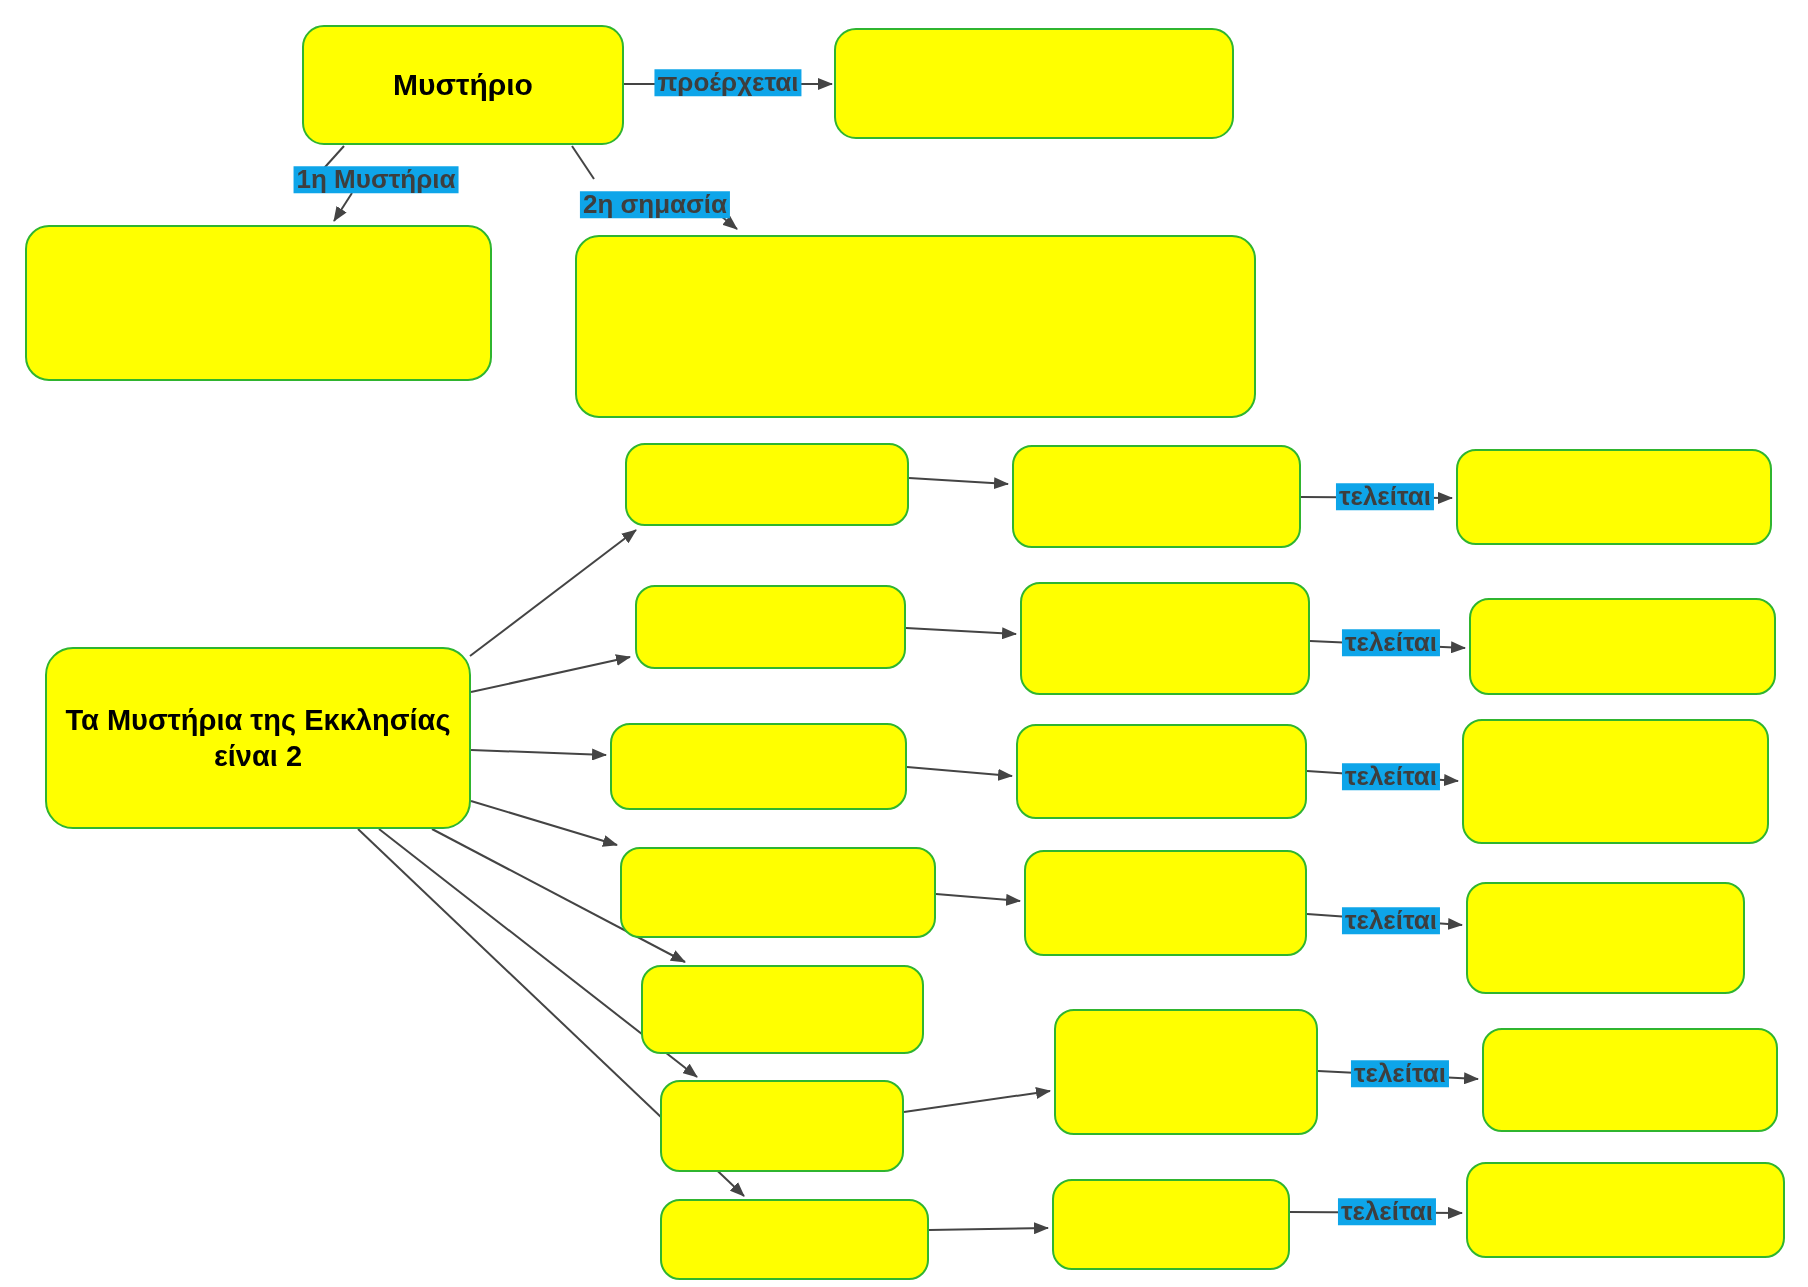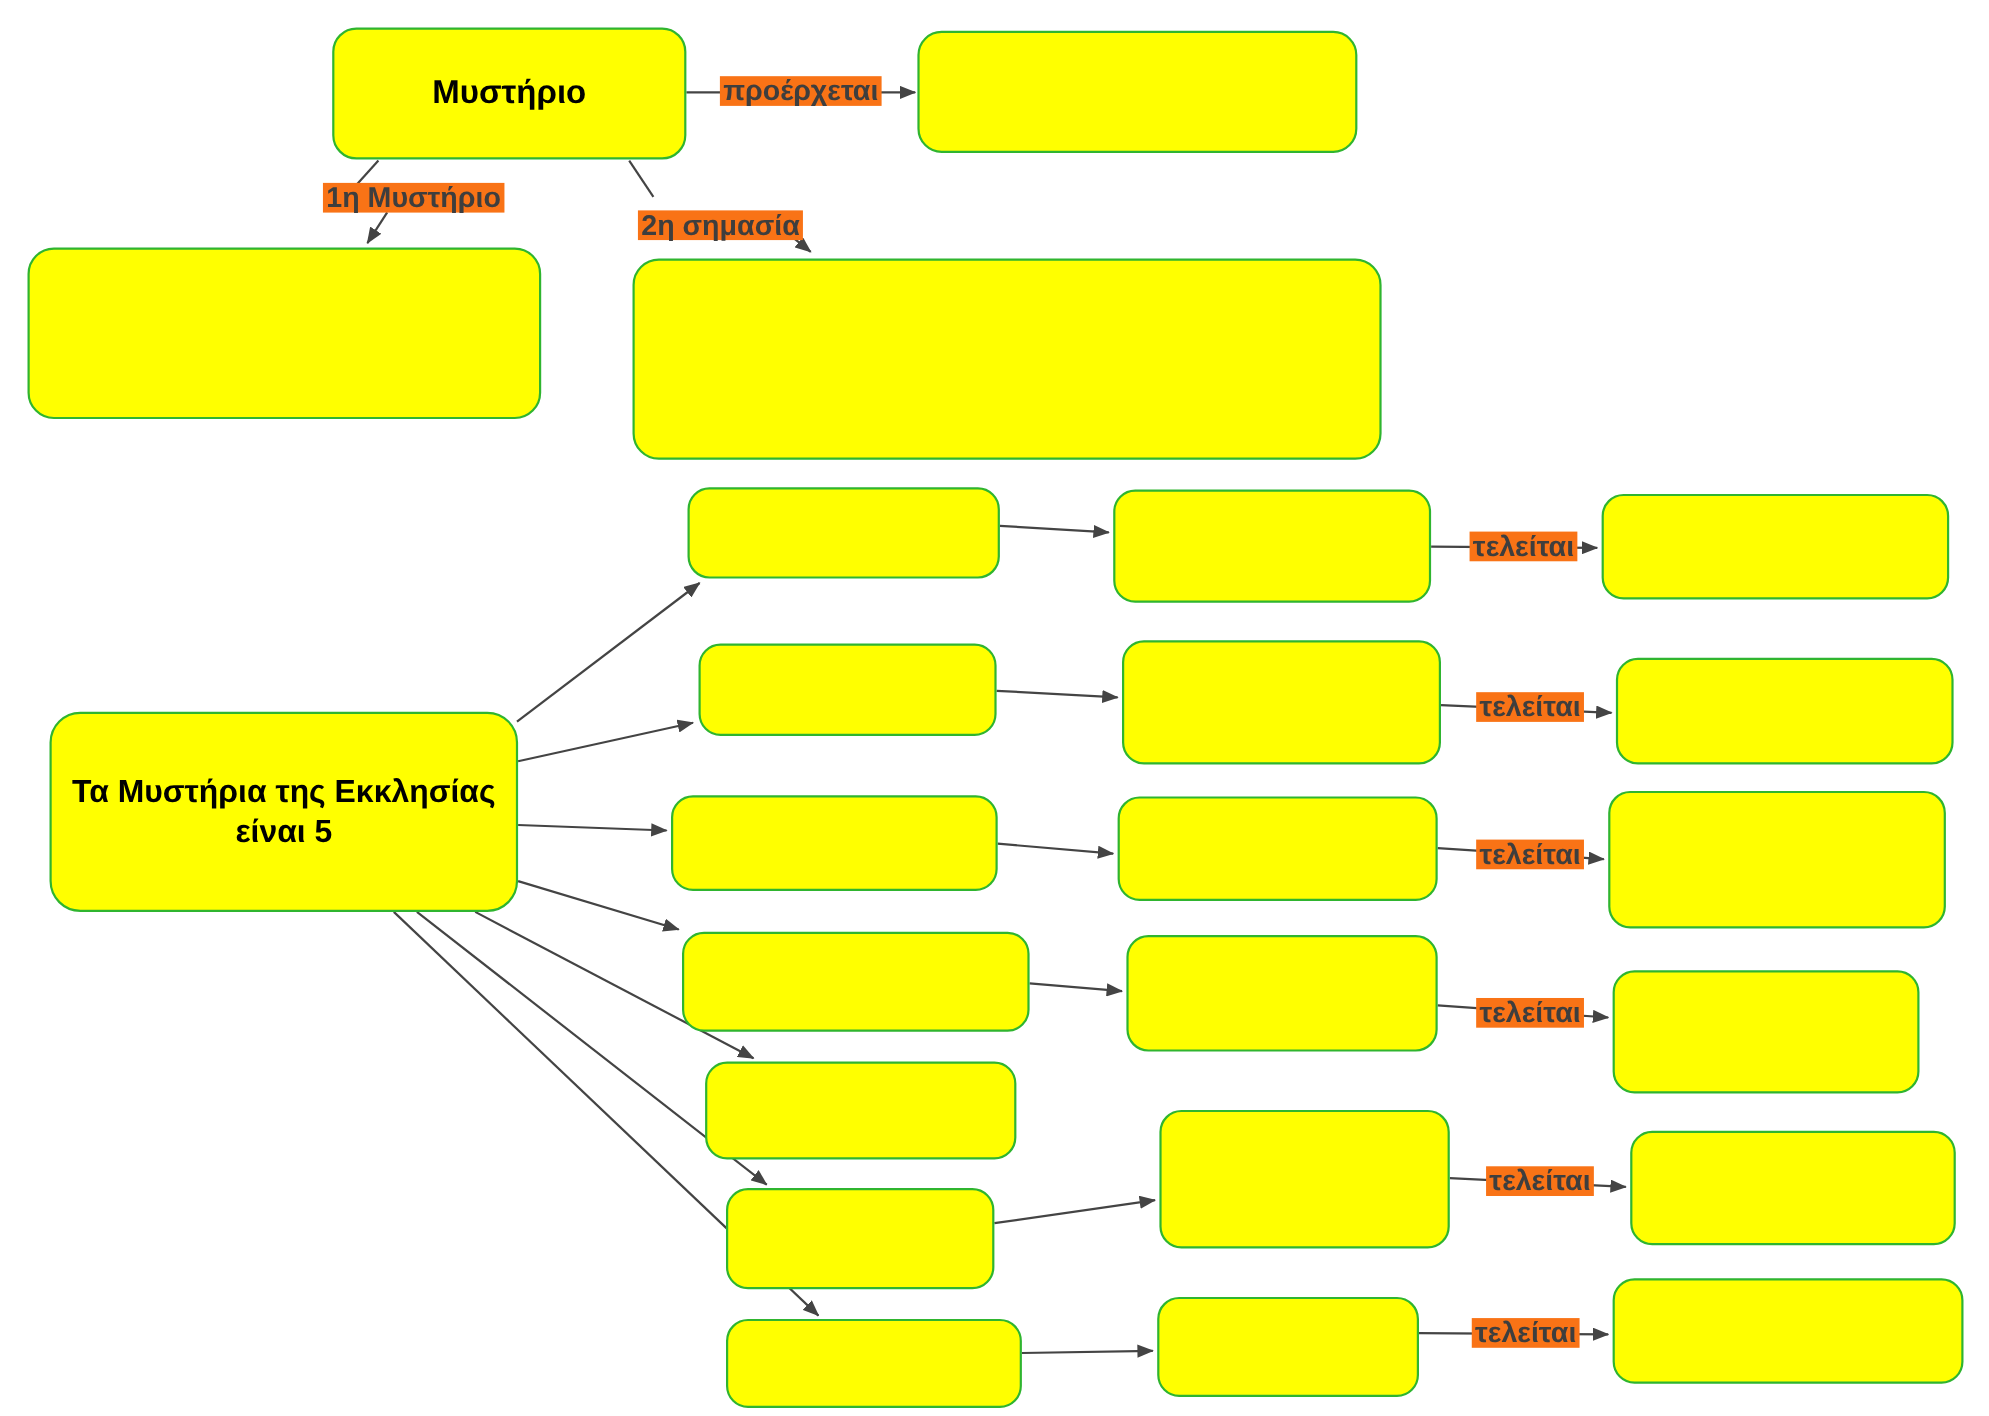--- a/index.html
+++ b/index.html
@@ -43,21 +43,21 @@
   .node-label {
     font-weight: bold;
     color: var(--node-text, #000000);
     white-space: pre-line;
     line-height: 1.25;
     padding: 0 8px;
   }
   .edge-label {
     position: absolute;
     transform: translate(-50%, -54%);
-    background: #f97316;
+    background: #0ea5e9;
     color: var(--edge-label-color, #3e3e3e);
     font-weight: bold;
     font-size: 26px;
     line-height: 1.05;
     padding: 0 3px;
     white-space: nowrap;
   }
 </style>
 </head>
 <body>
@@ -88,37 +88,37 @@
       <line x1="904" y1="1112" x2="1050" y2="1091" marker-end="url(#arrowhead)"></line>
       <line x1="929" y1="1230" x2="1048" y2="1228" marker-end="url(#arrowhead)"></line>
       <line x1="1301" y1="497" x2="1452" y2="498" marker-end="url(#arrowhead)"></line>
       <line x1="1310" y1="641" x2="1465" y2="648" marker-end="url(#arrowhead)"></line>
       <line x1="1307" y1="771" x2="1458" y2="781" marker-end="url(#arrowhead)"></line>
       <line x1="1307" y1="914" x2="1462" y2="925" marker-end="url(#arrowhead)"></line>
       <line x1="1318" y1="1071" x2="1478" y2="1079" marker-end="url(#arrowhead)"></line>
       <line x1="1290" y1="1212" x2="1462" y2="1213" marker-end="url(#arrowhead)"></line>
     </svg>
 <span class="edge-label" style="left: 728px; top: 84px;">προέρχεται</span>
-    <span class="edge-label" style="left: 376px; top: 181px;">1η Μυστήριο</span>
+    <span class="edge-label" style="left: 376px; top: 181px;">1η Μυστήρια</span>
     <span class="edge-label" style="left: 655px; top: 188px; margin-top: 18px;">2η σημασία</span>
     <span class="edge-label" style="left: 1385px; top: 498px;">τελείται</span>
     <span class="edge-label" style="left: 1391px; top: 644px;">τελείται</span>
     <span class="edge-label" style="left: 1391px; top: 778px;">τελείται</span>
     <span class="edge-label" style="left: 1391px; top: 922px;">τελείται</span>
     <span class="edge-label" style="left: 1400px; top: 1075px;">τελείται</span>
     <span class="edge-label" style="left: 1387px; top: 1213px;">τελείται</span>
     <div class="node" style="left: 302px; top: 25px; width: 322px; height: 120px; border-radius: 22px;">
       <span class="node-label" style="font-size: 30px;">Μυστήριο</span>
     </div>
     <div class="node" style="left: 834px; top: 28px; width: 400px; height: 111px; border-radius: 22px;"></div>
     <div class="node" style="left: 25px; top: 225px; width: 467px; height: 156px; border-radius: 24px;"></div>
     <div class="node" style="left: 575px; top: 235px; width: 681px; height: 183px; border-radius: 24px;"></div>
     <div class="node" style="left: 45px; top: 647px; width: 426px; height: 182px; border-radius: 28px;">
       <span class="node-label" style="font-size: 29px;">Τα Μυστήρια της Εκκλησίας
-είναι 5</span>
+είναι 2</span>
     </div>
     <div class="node" style="left: 625px; top: 443px; width: 284px; height: 83px; border-radius: 20px;"></div>
     <div class="node" style="left: 1012px; top: 445px; width: 289px; height: 103px; border-radius: 20px;"></div>
     <div class="node" style="left: 1456px; top: 449px; width: 316px; height: 96px; border-radius: 20px;"></div>
     <div class="node" style="left: 635px; top: 585px; width: 271px; height: 84px; border-radius: 20px;"></div>
     <div class="node" style="left: 1020px; top: 582px; width: 290px; height: 113px; border-radius: 20px;"></div>
     <div class="node" style="left: 1469px; top: 598px; width: 307px; height: 97px; border-radius: 20px;"></div>
     <div class="node" style="left: 610px; top: 723px; width: 297px; height: 87px; border-radius: 20px;"></div>
     <div class="node" style="left: 1016px; top: 724px; width: 291px; height: 95px; border-radius: 20px;"></div>
     <div class="node" style="left: 1462px; top: 719px; width: 307px; height: 125px; border-radius: 20px;"></div>

